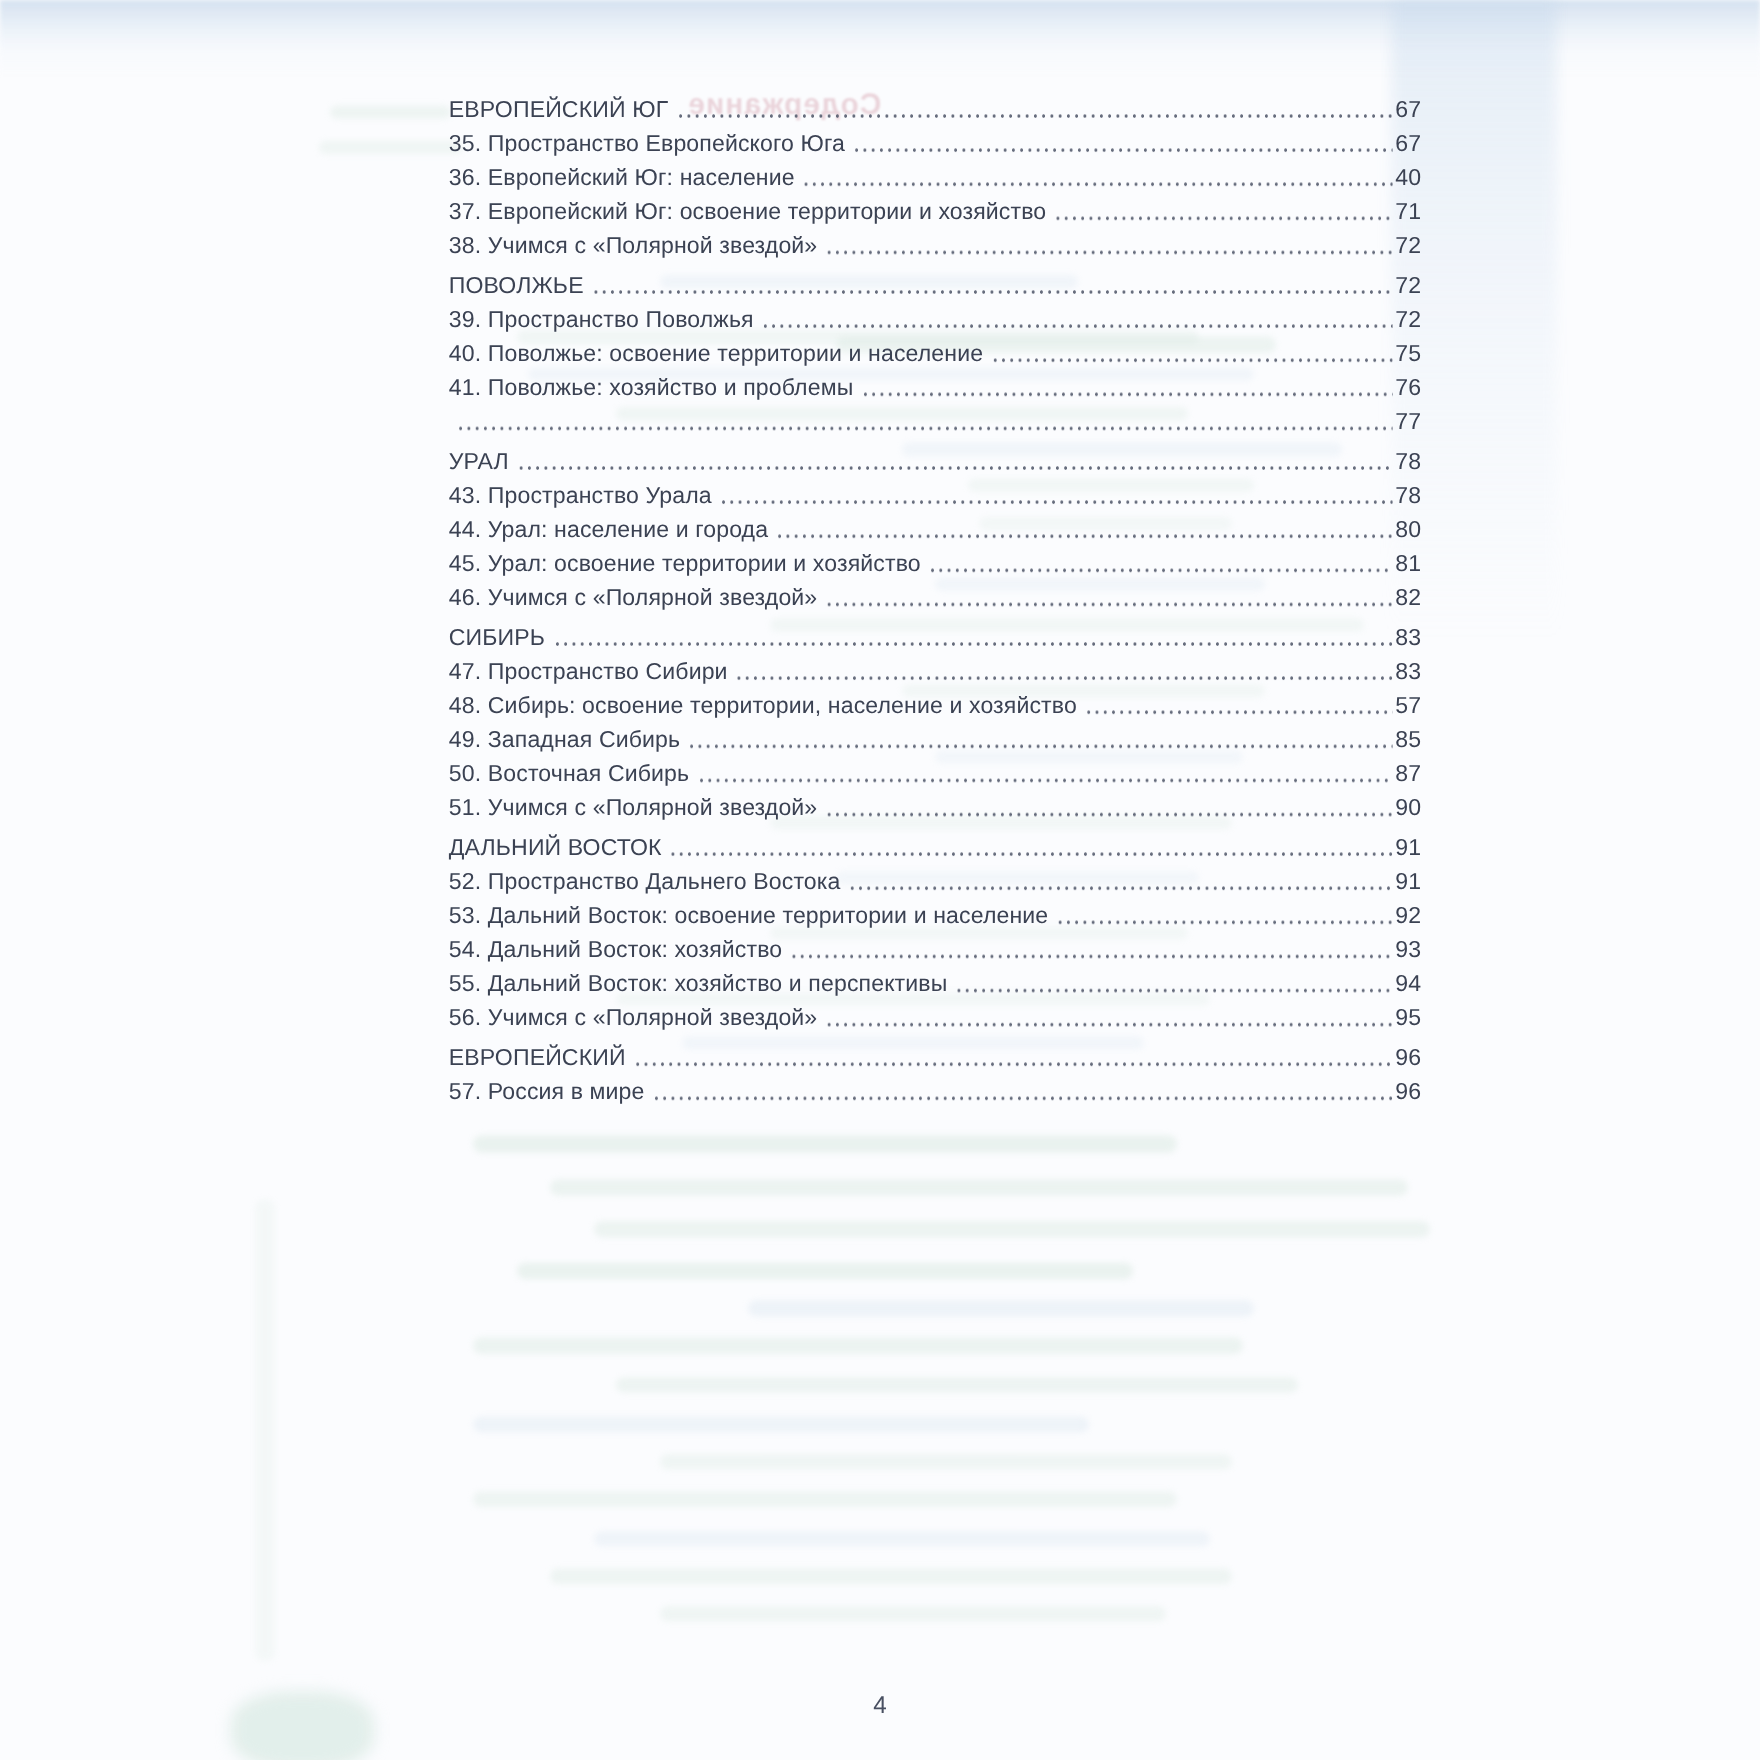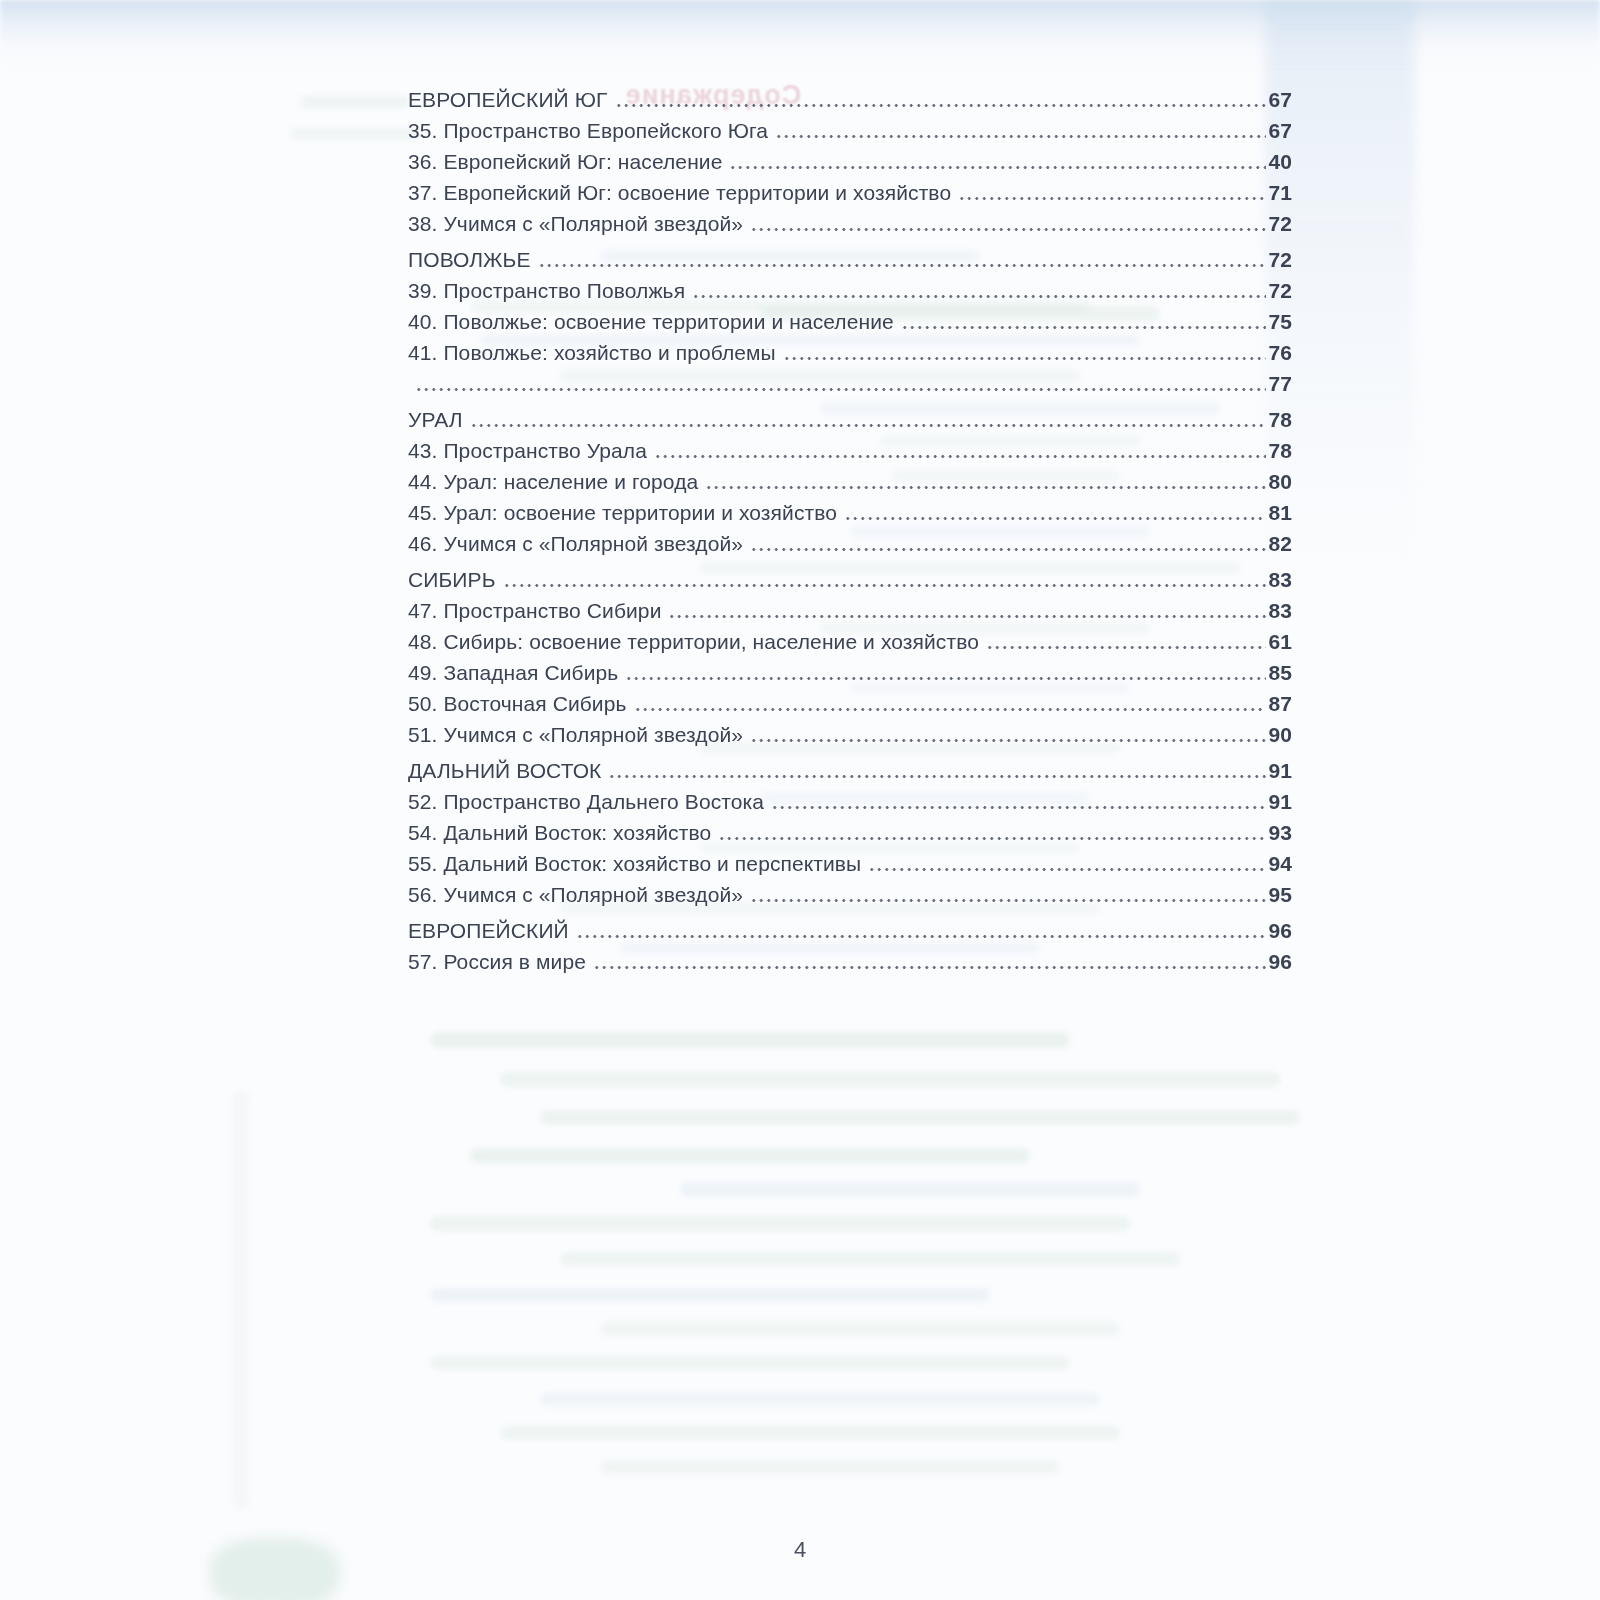--- a/index.html
+++ b/index.html
@@ -49,21 +49,21 @@
   .row.section:first-child{margin-top:0;}
   .row.gap-large{}
   .label{white-space:nowrap;}
   .leader{
     flex:1 1 auto;align-self:flex-end;
     height:7px;margin:0 2px 6px 7px;
     background-image:radial-gradient(circle,#4b5265 1.25px,rgba(75,82,101,0) 1.7px);
     background-size:7.5px 7px;background-repeat:repeat-x;background-position:left center;
     opacity:.85;
   }
-  .pnum{white-space:nowrap;font-weight:bold;}
+  .pnum{white-space:nowrap;}
 
   .folio{
     position:absolute;left:740px;top:1537px;width:120px;z-index:2;
     text-align:center;font-size:22px;color:#495062;
   }
 </style>
 </head>
 <body>
 
 <div class="sheet">
@@ -207,21 +207,21 @@
 
   <div class="row item">
     <span class="label">47. Пространство Сибири</span>
     <span class="leader"></span>
     <span class="pnum">83</span>
   </div>
 
   <div class="row item">
     <span class="label">48. Сибирь: освоение территории, население и хозяйство</span>
     <span class="leader"></span>
-    <span class="pnum">61</span>
+    <span class="pnum">57</span>
   </div>
 
   <div class="row item">
     <span class="label">49. Западная Сибирь</span>
     <span class="leader"></span>
     <span class="pnum">85</span>
   </div>
 
   <div class="row item">
     <span class="label">50. Восточная Сибирь</span>
@@ -240,20 +240,25 @@
     <span class="leader"></span>
     <span class="pnum">91</span>
   </div>
 
   <div class="row item">
     <span class="label">52. Пространство Дальнего Востока</span>
     <span class="leader"></span>
     <span class="pnum">91</span>
   </div>
 
+  <div class="row item">
+    <span class="label">53. Дальний Восток: освоение территории и население</span>
+    <span class="leader"></span>
+    <span class="pnum">92</span>
+  </div>
 
   <div class="row item">
     <span class="label">54. Дальний Восток: хозяйство</span>
     <span class="leader"></span>
     <span class="pnum">93</span>
   </div>
 
   <div class="row item">
     <span class="label">55. Дальний Восток: хозяйство и перспективы</span>
     <span class="leader"></span>

